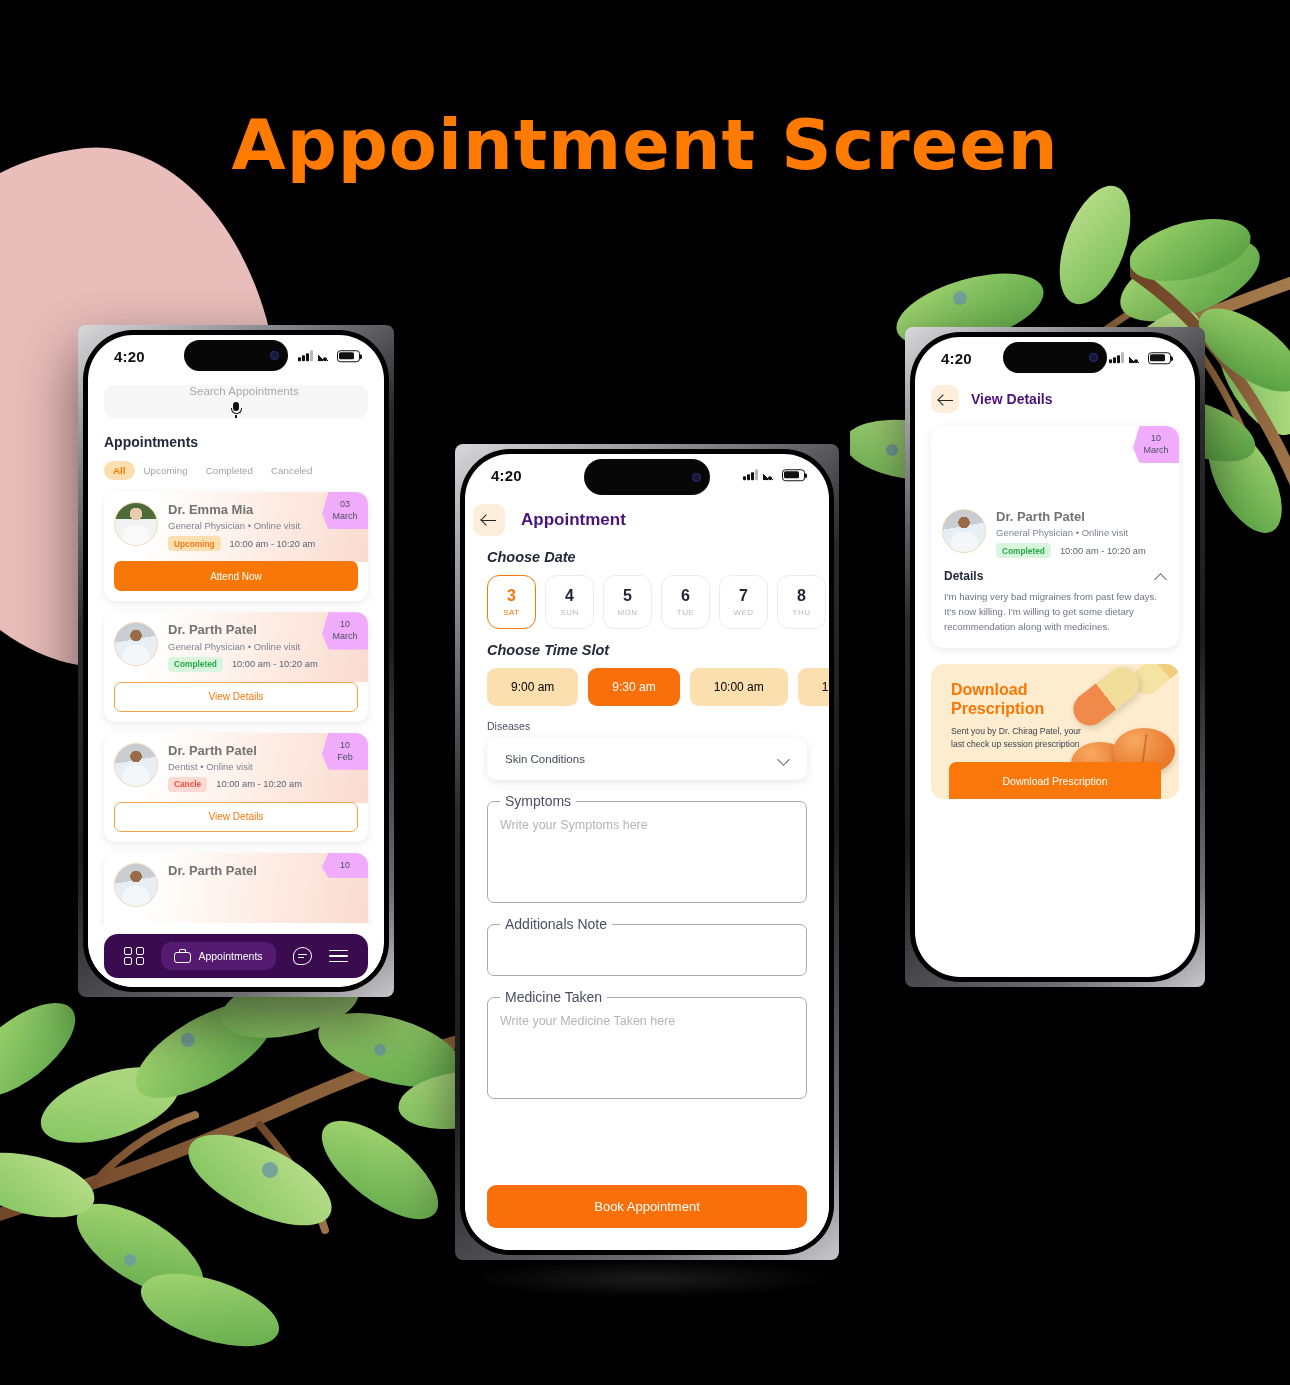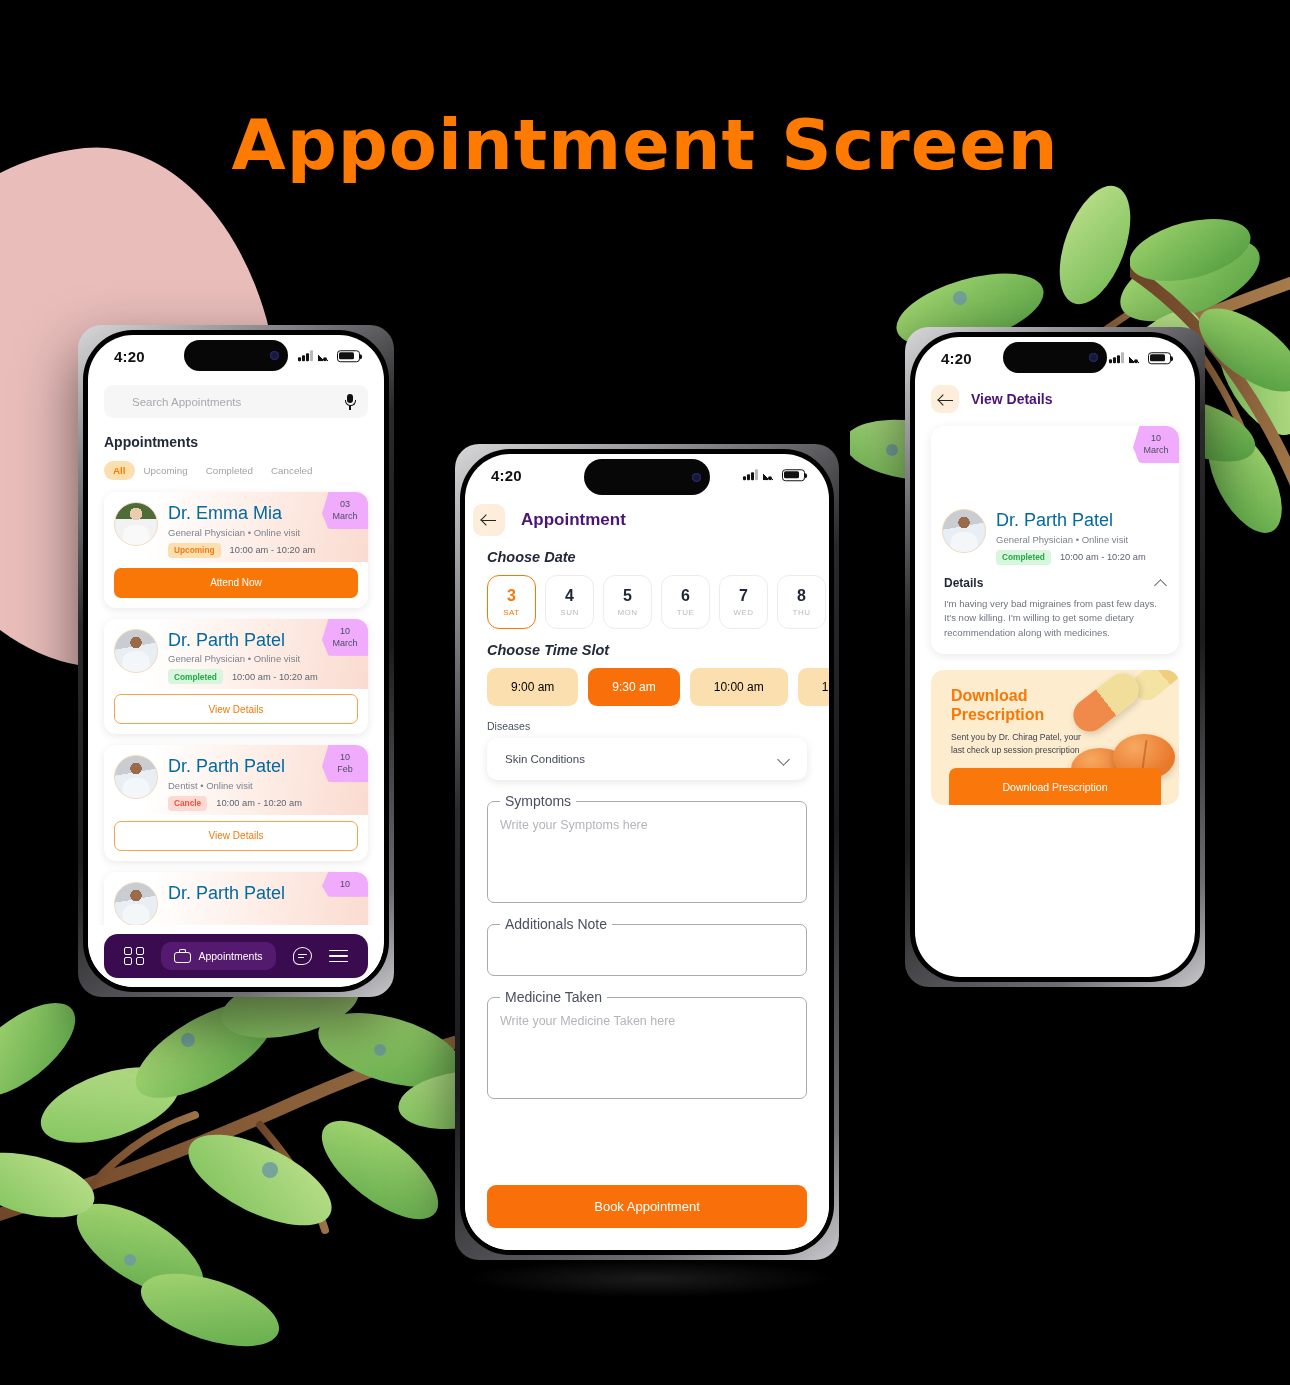--- a/index.html
+++ b/index.html
@@ -30,21 +30,21 @@
     font-family:"DejaVu Sans", sans-serif;
     font-size:70px; font-weight:bold;
     letter-spacing:1px;
     color:#FF7A00;
     text-shadow:0 3px 6px rgba(0,0,0,.45);
   }
 
   
   .phone {
     position:absolute;
-    border-radius:24px;
+    border-radius:8px;
     background:linear-gradient(145deg,#d8d8da,#7b7b80 18%,#2a2a2c 34%,#1b1b1d 60%,#6e6e73 88%,#c9c9cd);
     padding:5px;
     box-shadow:0 26px 60px rgba(0,0,0,.55);
   }
   .phone-inner {
     width:100%; height:100%;
     border-radius:50px;
     background:#000;
     padding:5px;
   }
@@ -95,21 +95,21 @@
     background:#111;border-radius:0 2px 2px 0;}
   .batt i{display:block;height:100%;width:82%;background:#111;border-radius:1.6px;}
 
   
   .app { position:absolute; inset:0; display:flex; flex-direction:column; }
   .body-scroll { flex:1 1 auto; overflow:hidden; position:relative; }
 
   
   .p1 .searchbar {
     margin:8px 16px 0; height:33px; background:#f6f6f7; border-radius:9px;
-    display:flex; align-items:center; padding:0 12px;
+    display:flex; align-items:center; padding:0 12px;flex-direction:column;
   }
   .p1 .searchbar .ph { flex:1; font-size:11.5px; color:#a9a9ae; padding-left:16px; }
   .mic { width:12px; height:16px; position:relative; flex:0 0 auto; }
   .mic .cap{position:absolute;left:3px;top:0;width:6px;height:9px;background:#111;border-radius:3px;}
   .mic .arc{position:absolute;left:0.5px;top:6px;width:11px;height:6px;
     border:1.4px solid #111;border-top:none;border-radius:0 0 7px 7px;}
   .mic .stem{position:absolute;left:5.3px;top:12.5px;width:1.4px;height:3.5px;background:#111;}
 
   .p1 .sec-title { margin:16px 16px 0; font-size:14px; font-weight:bold; color:#222a3a; }
 
@@ -131,21 +131,21 @@
     width:44px; height:44px; border-radius:50%; flex:0 0 auto;
     border:1.6px solid #f0d9b9; overflow:hidden; position:relative;
   }
   .av-a{background:radial-gradient(circle at 50% 26%,#e9cdae 0 17%,transparent 17%),
         linear-gradient(180deg,#4f6b3a 0 38%,#f2f2f2 38%);}
   .av-b{background:radial-gradient(circle at 50% 30%,#9b6a49 0 16%,transparent 16%),
         linear-gradient(170deg,#c9cdd2 0 40%,#e7eef4 40%);}
   .avatar::after{content:"";position:absolute;left:50%;top:52%;transform:translateX(-50%);
     width:64%;height:60%;border-radius:42% 42% 0 0;background:rgba(255,255,255,.55);}
   .ac-info { flex:1; min-width:0; }
-  .ac-name { font-size:18px; font-weight:normal; color:#0369a1; line-height:1.25; }
+  .ac-name { font-size:13px; font-weight:bold; color:#737373; line-height:1.25; }
   .ac-spec { font-size:9.5px; color:#7d8290; margin-top:2px; }
   .ac-meta { display:flex; align-items:center; gap:9px; margin-top:5px; }
   .badge { font-size:8.3px; font-weight:bold; padding:2.5px 6px; border-radius:4px; white-space:nowrap; }
   .b-upcoming{background:#FCDFAE;color:#F07B1D;}
   .b-completed{background:#D8F5DE;color:#27A745;}
   .b-cancle{background:#FCD9D2;color:#F2503A;}
   .ac-time { font-size:9.3px; color:#5d6372; }
 
   .date-chip {
     position:absolute; right:0; top:0; width:46px; padding:6px 0 7px;

